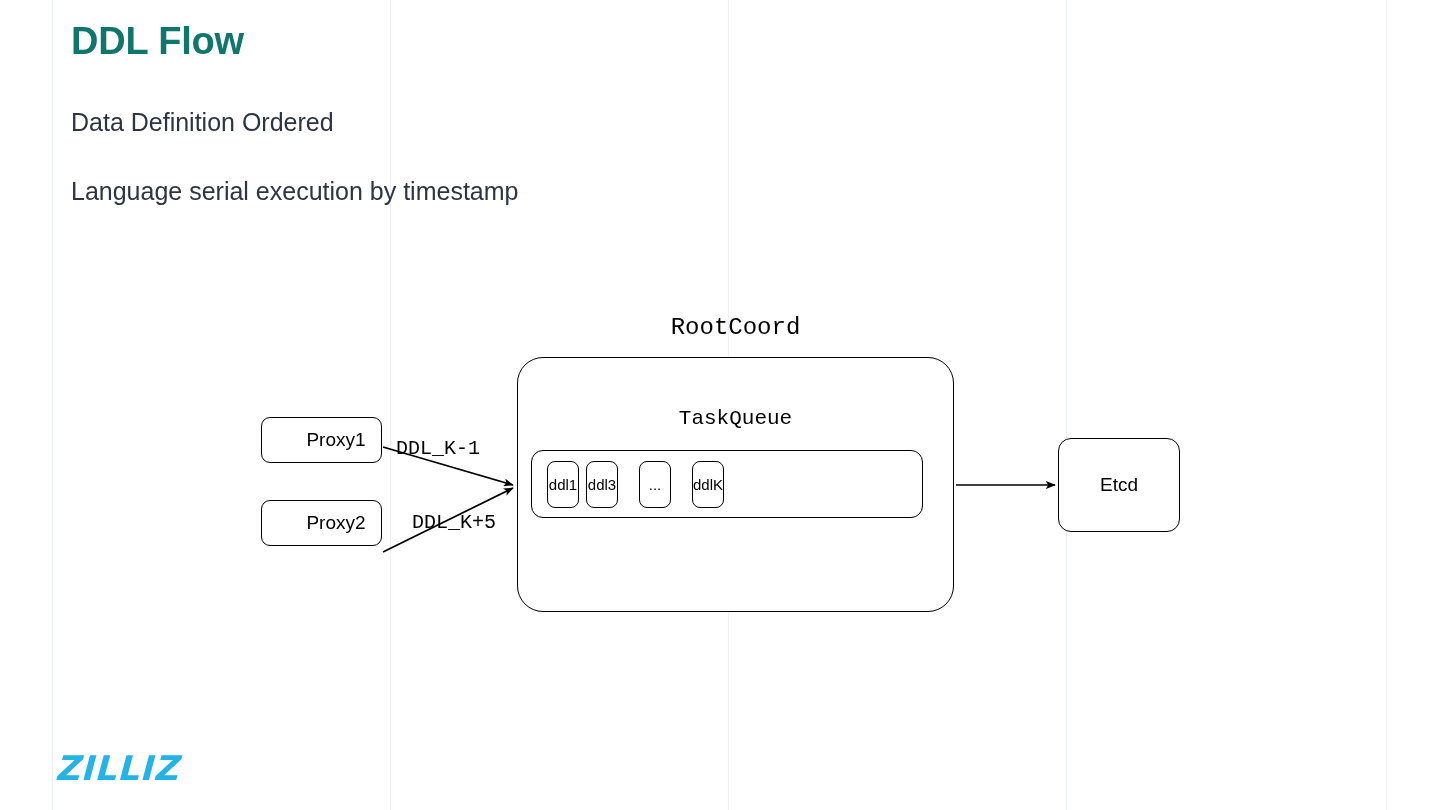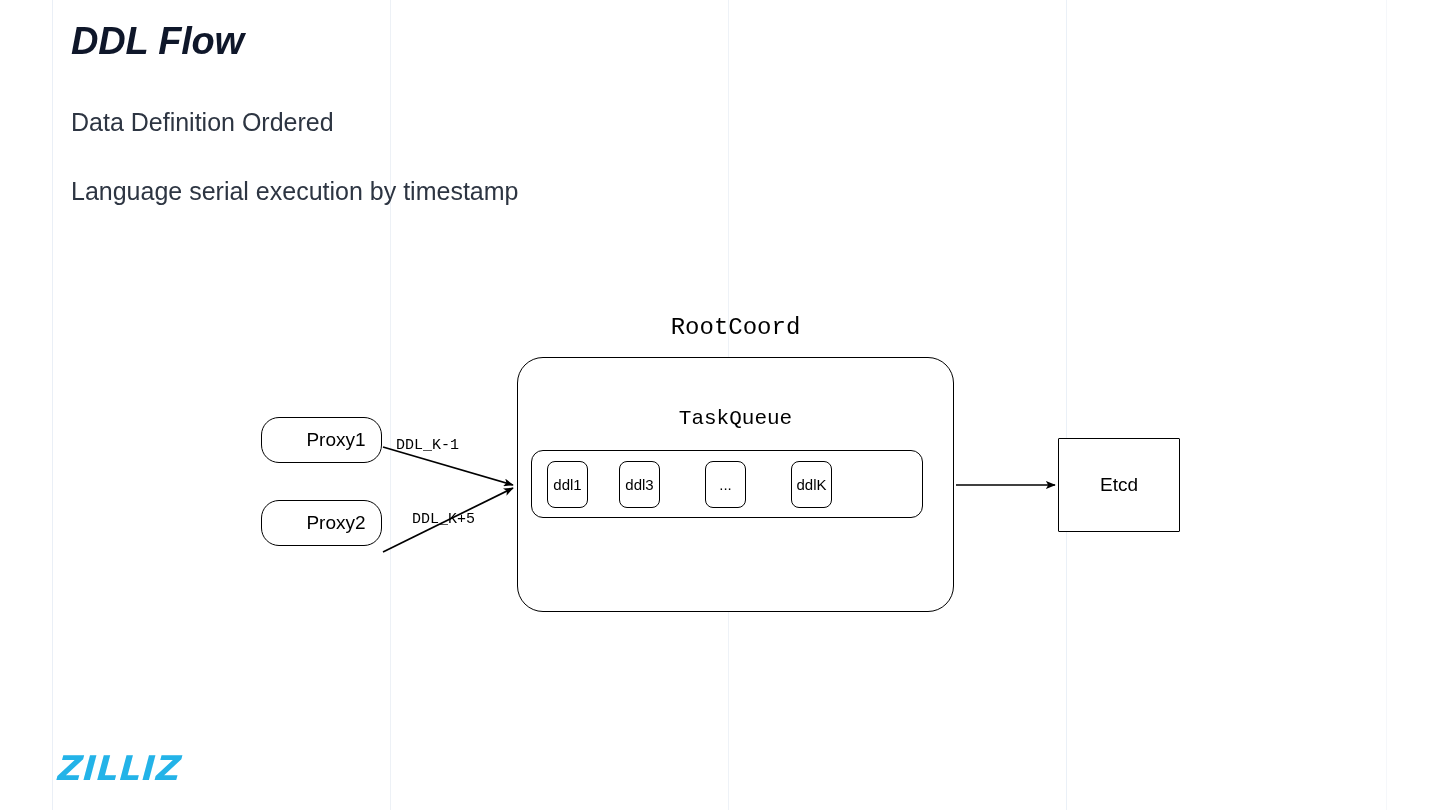--- a/index.html
+++ b/index.html
@@ -29,24 +29,23 @@
   .grid-line.g3 { left: 1066px; background: #eaf0f7; }
   .grid-line.g4 { left: 1386px; background: #f5f7fa; }
 
   
   .page-title {
     position: absolute;
     left: 71px;
     top: 20px;
     font-size: 38px;
     font-weight: bold;
-    color: #0f172a;
+    color: #0f766e;
     letter-spacing: -0.2px;
     white-space: nowrap;
-    font-style: italic;
   }
   .subtitle {
     position: absolute;
     left: 71px;
     font-size: 25px;
     font-weight: normal;
     color: #2d3542;
     white-space: nowrap;
   }
   .subtitle.s1 { top: 108px; }
@@ -76,21 +75,21 @@
     display: flex;
     align-items: center;
     justify-content: center;
     color: #000;
   }
 
   
   .proxy {
     width: 121px;
     height: 46px;
-    border-radius: 18px;
+    border-radius: 9px;
     font-size: 19px;
     padding-left: 29px;
   }
   .proxy.p1 { left: 261px; top: 417px; }
   .proxy.p2 { left: 261px; top: 500px; }
 
   
   .rootcoord {
     left: 517px;
     top: 357px;
@@ -127,47 +126,47 @@
     top: 450px;
     width: 392px;
     height: 68px;
     display: flex;
     align-items: center;
     padding-left: 16px;
     box-sizing: border-box;
   }
   .ddl-box {
     position: relative;
-    width: 41px;
+    width: 32px;
     height: 47px;
     border: 1.6px solid #000;
     border-radius: 8px;
     background: #fff;
     display: flex;
     align-items: center;
     justify-content: center;
     font-size: 15px;
     box-sizing: border-box;
-    margin-right: 31px;
+    margin-right: 7px;
   }
   .ddl-box.gap-before { margin-left: 14px; }
 
   
   .etcd {
     left: 1058px;
     top: 438px;
     width: 122px;
     height: 94px;
-    border-radius: 1px;
+    border-radius: 13px;
     font-size: 19px;
   }
 
   
   .edge-label {
-    font-size: 15px;
+    font-size: 20px;
     background: transparent;
   }
   .edge-label.e1 { left: 396px; top: 437px; }
   .edge-label.e2 { left: 412px; top: 511px; }
 
   
   .logo {
     position: absolute;
     left: 58px;
     top: 748px;

